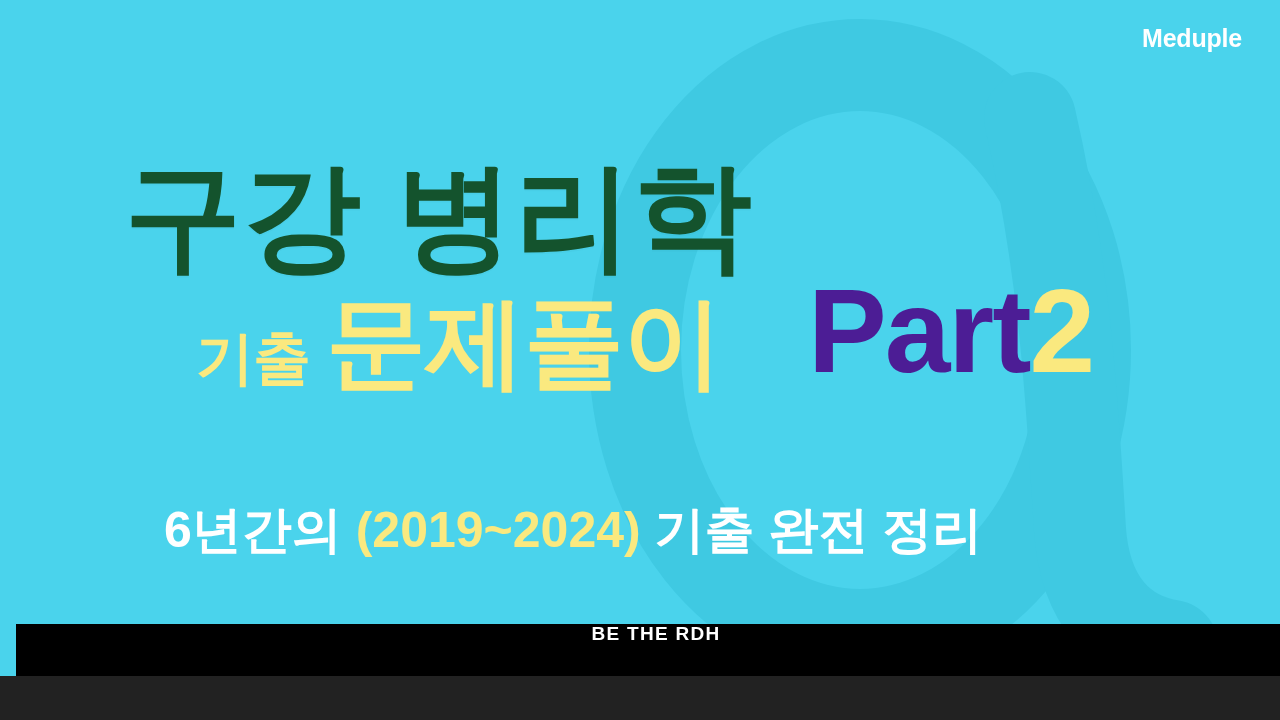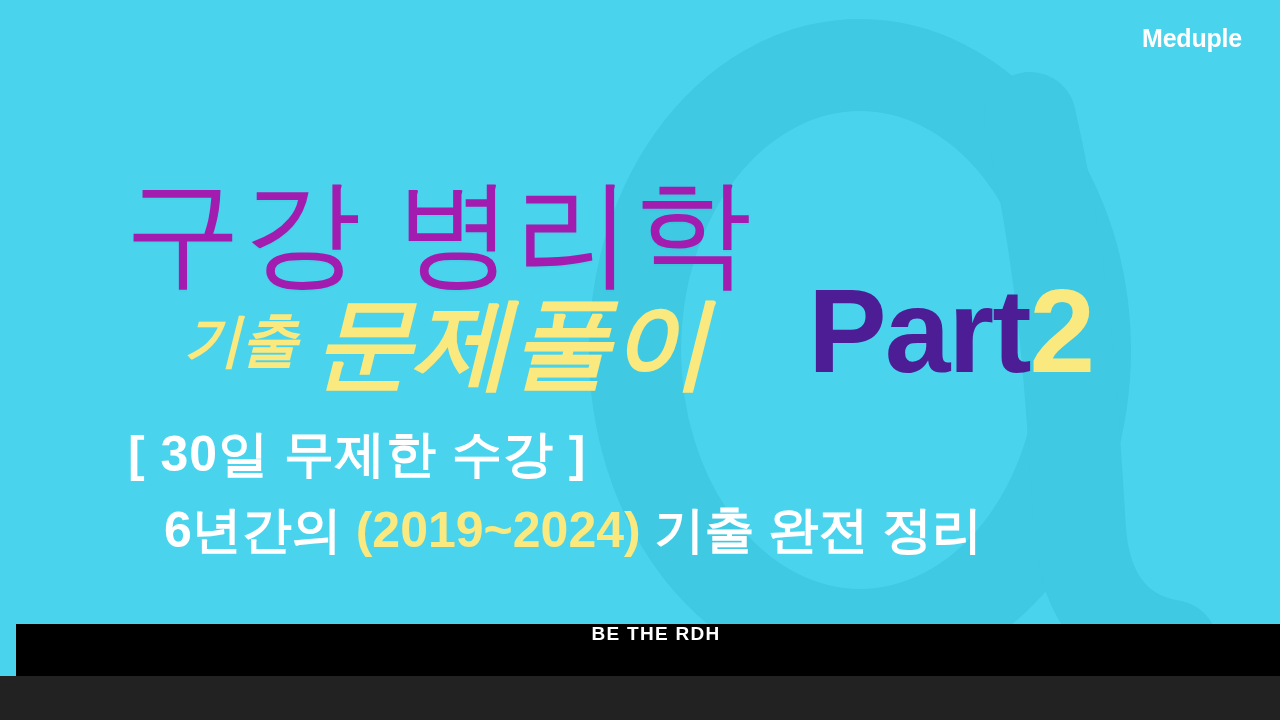--- a/index.html
+++ b/index.html
@@ -51,39 +51,38 @@
     top: 0;
     width: 1280px;
     height: 668px;
     z-index: 3;
   }
 
   
   #title-line {
     position: absolute;
     left: 124px;
-    top: 168px;
-    color: #a21caf;
+    top: 152px;
+    color: #14532d;
     font-size: 118px;
-    font-weight: normal;
+    font-weight: bold;
     letter-spacing: 1px;
     line-height: 1.1;
     white-space: nowrap;
     text-shadow: 0 2px 0 rgba(0,0,0,0.02);
   }
 
   
   #subject-line {
     position: absolute;
-    left: 184px;
+    left: 196px;
     top: 292px;
     display: flex;
-    align-items: center;
-    white-space: nowrap;
-    font-style: italic;
+    align-items: flex-end;
+    white-space: nowrap;
   }
   #label-prev-exam {
     color: #FAE97F;
     font-size: 58px;
     font-weight: bold;
     line-height: 1;
     letter-spacing: -1px;
     padding-bottom: 5px;
   }
   #label-problem-solving {
@@ -180,21 +179,20 @@
 
     <div id="subject-line">
       <span id="label-prev-exam">기출</span>
       <span id="label-problem-solving">문제풀이</span>
     </div>
 
     <div id="part-badge">
       <span class="part-word">Part</span><span class="part-number">2</span>
     </div>
 
-    <div id="bracket-line">[  30일 무제한 수강  ]</div>
 
     <div id="years-line">
       <span>6년간의 </span><span class="year-range">(2019~2024)</span><span> 기출 완전 정리</span>
     </div>
 
   </div>
 
   <div id="footer-bar">
     <span id="footer-text">BE THE RDH</span>
   </div>

